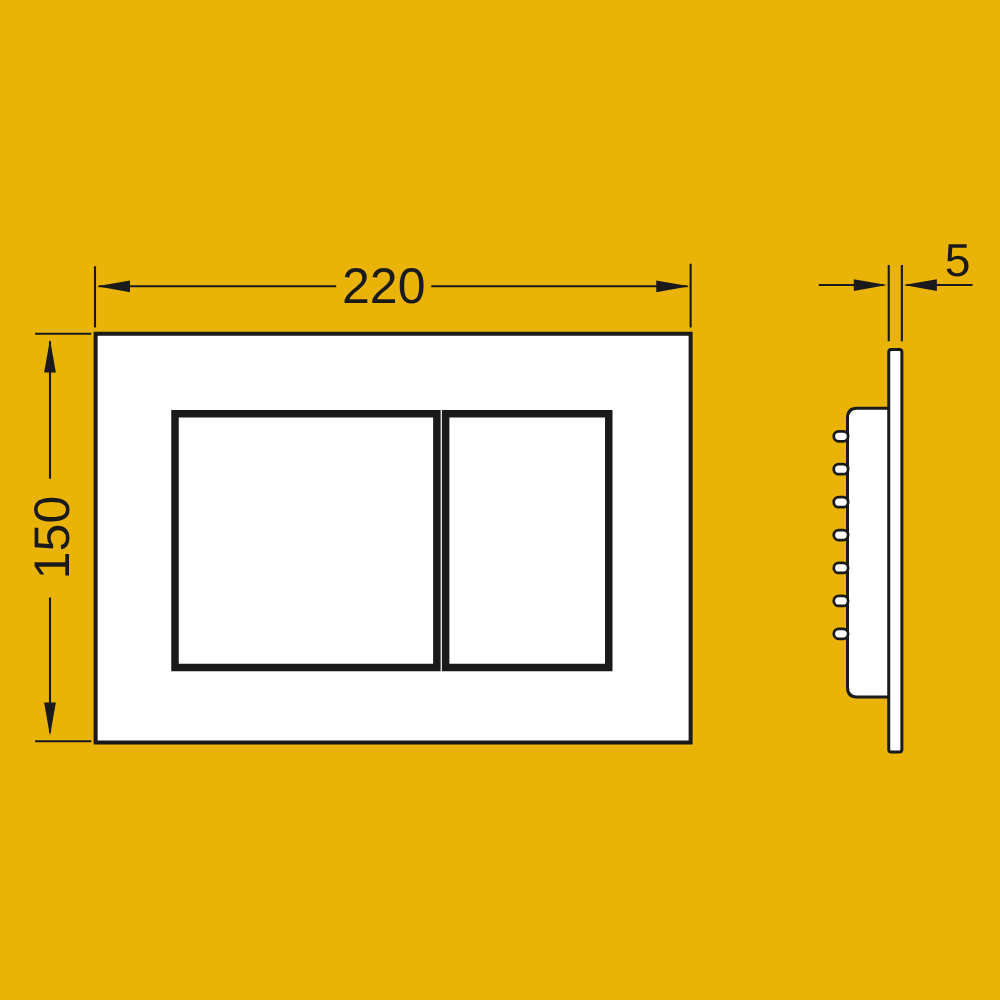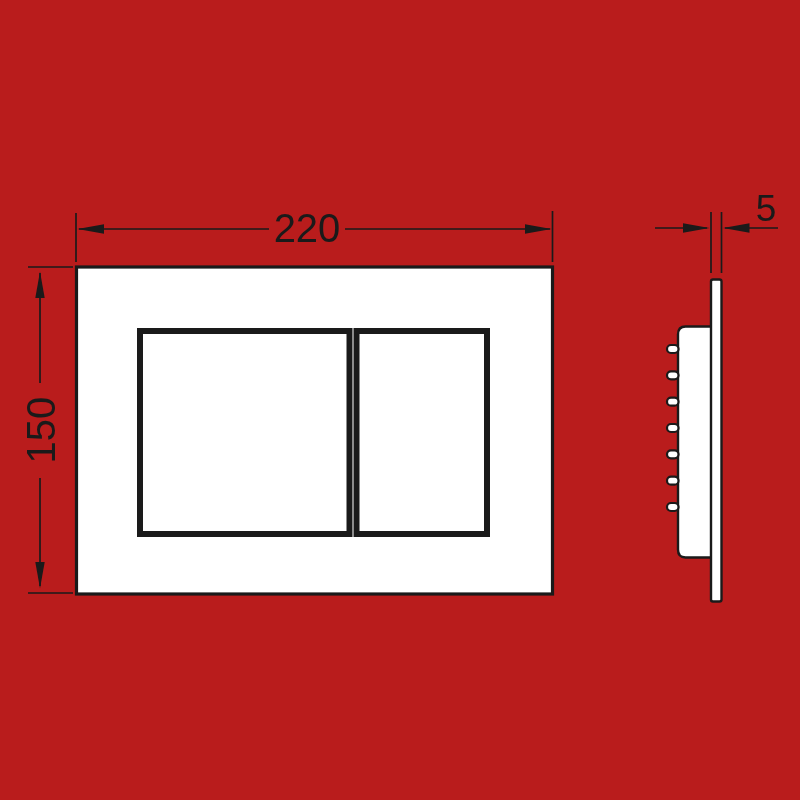--- a/index.html
+++ b/index.html
@@ -4,21 +4,21 @@
 <style>
   html, body {
     margin: 0;
     padding: 0;
     background: #ffffff;
   }
   .canvas {
     position: relative;
     width: 800px;
     height: 800px;
-    background: #b91c1c;
+    background: #eab308;
     overflow: hidden;
   }
   svg {
     display: block;
   }
   .dim-label {
     font-family: "Liberation Sans", sans-serif;
     font-weight: 400;
     fill: #1a1a1a;
   }

